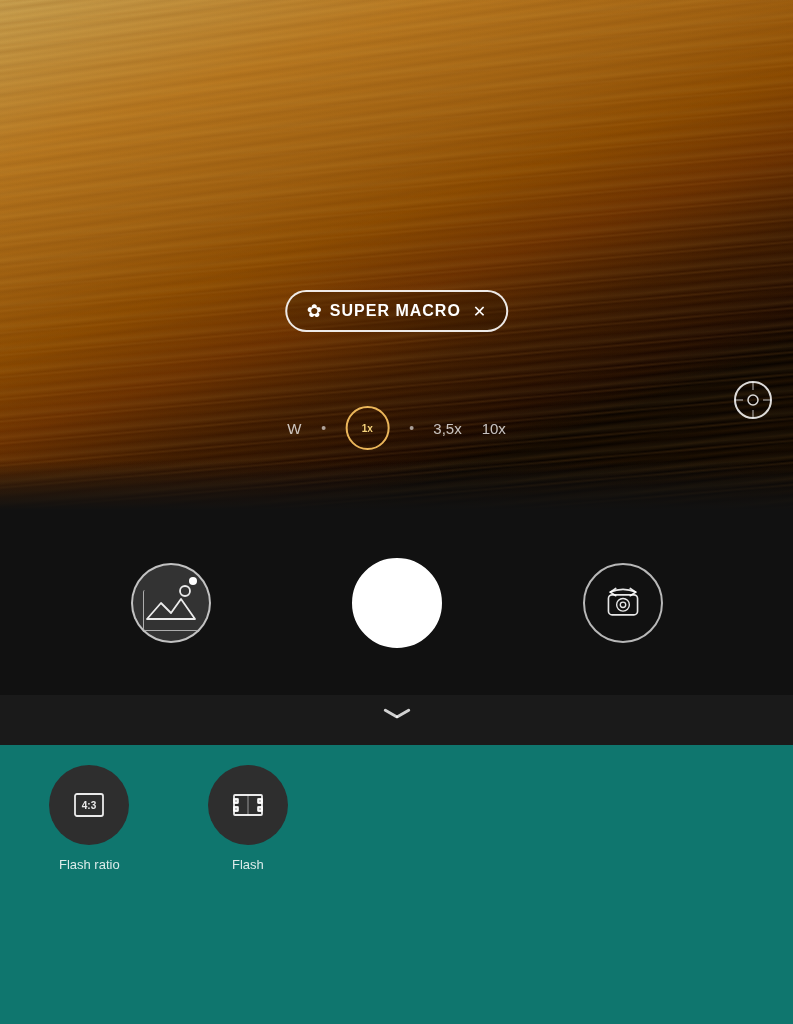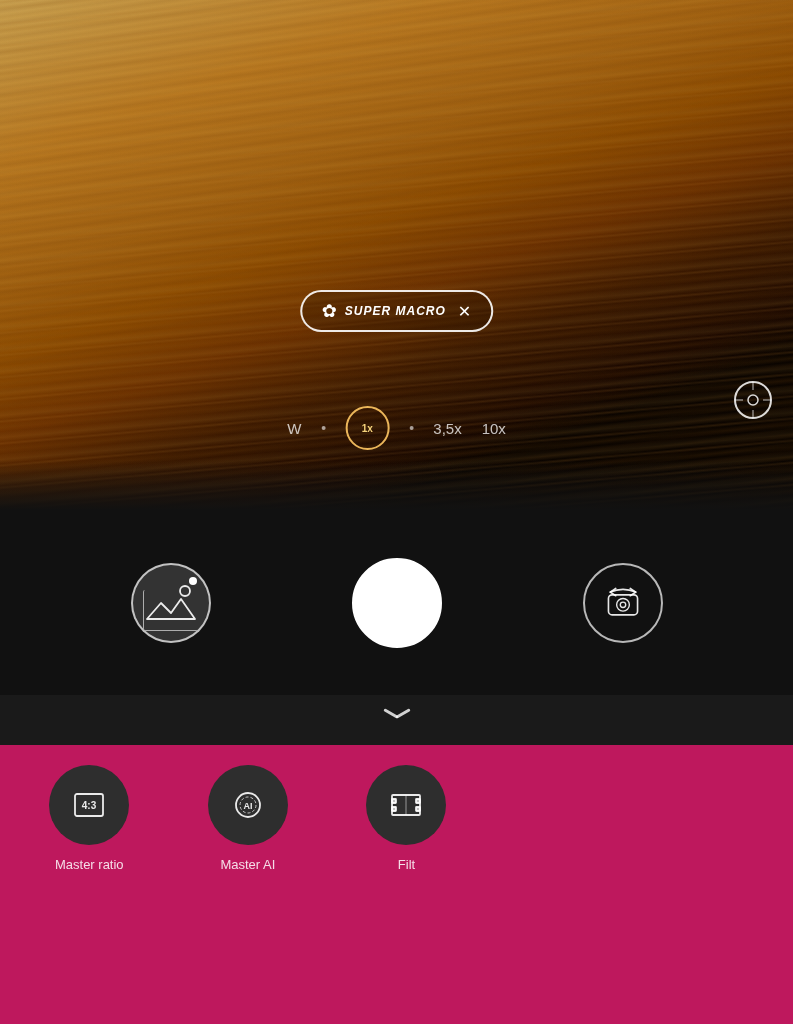--- a/index.html
+++ b/index.html
@@ -82,25 +82,24 @@
       white-space: nowrap;
       z-index: 10;
     }
 
     #super-macro-badge .macro-icon {
       font-size: 18px;
       color: #fff;
     }
 
     #super-macro-badge .macro-text {
-      font-size: 12px;
+      font-size: 16px;
       font-weight: 700;
       color: #fff;
       letter-spacing: 1px;
-      font-style: italic;
     }
 
     #super-macro-badge .macro-close {
       font-size: 16px;
       color: #fff;
       margin-left: 4px;
     }
 
     
     #zoom-controls {
@@ -252,21 +251,21 @@
     #chevron-down::after {
       right: 0;
       transform: rotate(-30deg);
       transform-origin: left center;
     }
 
     
     #quick-settings {
       width: 793px;
       height: 279px;
-      background: #be185d;
+      background: #0f766e;
       display: flex;
       align-items: flex-start;
       padding: 20px 10px 10px 10px;
       gap: 0;
       overflow: hidden;
     }
 
     .qs-item {
       flex: 0 0 calc(793px / 5);
       max-width: calc(793px / 5);
@@ -388,49 +387,37 @@
 
 <div id="quick-settings">
 
   <div class="qs-item">
     <div class="qs-circle">
       <svg viewBox="0 0 36 36">
         <rect x="4" y="7" width="28" height="22" rx="2" ry="2" stroke="rgba(255,255,255,0.9)" stroke-width="1.8" fill="none"></rect>
         <text x="18" y="22" text-anchor="middle" font-size="10" font-weight="bold" fill="rgba(255,255,255,0.9)" font-family="Arial" stroke="none">4:3</text>
       </svg>
     </div>
-    <span class="qs-label">Master ratio</span>
-  </div>
+    <span class="qs-label">Flash ratio</span>
+  </div>
+
+
 
 
   <div class="qs-item">
     <div class="qs-circle">
       <svg viewBox="0 0 36 36">
 
-        <circle cx="18" cy="18" r="12" stroke="rgba(255,255,255,0.9)" stroke-width="1.8" fill="none"></circle>
-
-        <circle cx="18" cy="18" r="8" stroke="rgba(255,255,255,0.7)" stroke-width="1" fill="none" stroke-dasharray="3 2"></circle>
-        <text x="18" y="22" text-anchor="middle" font-size="9" font-weight="bold" fill="rgba(255,255,255,0.9)" font-family="Arial" stroke="none">AI</text>
-      </svg>
-    </div>
-    <span class="qs-label">Master AI</span>
-  </div>
-
-
-  <div class="qs-item">
-    <div class="qs-circle">
-      <svg viewBox="0 0 36 36">
-
         <rect x="4" y="8" width="28" height="20" rx="1" stroke="rgba(255,255,255,0.9)" stroke-width="1.8" fill="none"></rect>
 
         <rect x="4" y="12" width="4" height="4" rx="0.5" fill="rgba(255,255,255,0.7)"></rect>
         <rect x="4" y="20" width="4" height="4" rx="0.5" fill="rgba(255,255,255,0.7)"></rect>
 
         <rect x="28" y="12" width="4" height="4" rx="0.5" fill="rgba(255,255,255,0.7)"></rect>
         <rect x="28" y="20" width="4" height="4" rx="0.5" fill="rgba(255,255,255,0.7)"></rect>
 
         <line x1="18" y1="8" x2="18" y2="28" stroke="rgba(255,255,255,0.5)" stroke-width="1"></line>
       </svg>
     </div>
-    <span class="qs-label">Filt</span>
+    <span class="qs-label">Flash</span>
   </div>
 
 </div>
 
 </body></html>

